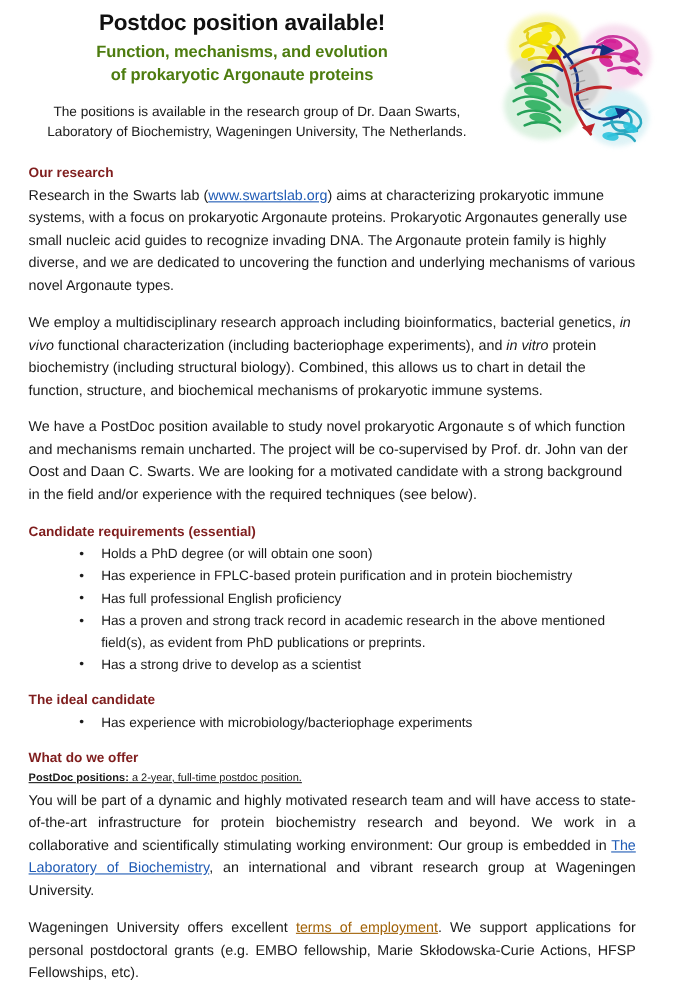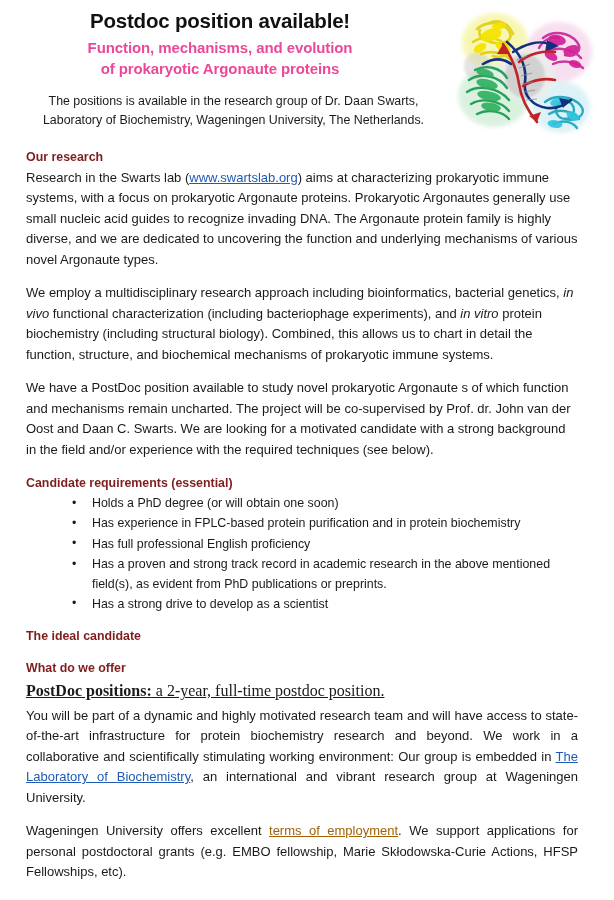--- a/index.html
+++ b/index.html
@@ -40,21 +40,21 @@
     font-weight: bold;
     letter-spacing: -0.2px;
     line-height: 1.25;
     margin: 0 0 3px 0;
     color: #111111;
   }
   .subtitle-line {
     font-size: 15px;
     font-weight: bold;
     line-height: 1.42;
-    color: #ec4899;
+    color: #4d7c0f;
     letter-spacing: -0.1px;
   }
   .intro {
     margin-top: 13px;
     font-size: 12.4px;
     line-height: 1.55;
     color: #1a1a1a;
   }
   .intro-line { display: block; padding-left: 27px; }
 
@@ -122,25 +122,24 @@
   a.link-visited {
     color: #a16207;
   }
   .italic { font-style: italic; }
   .ul-line {
     text-decoration: underline;
   }
   .bold { font-weight: bold; }
 
   .offer-line {
-    font-size: 16px;
+    font-size: 10px;
     line-height: 1.58;
     margin: 0 0 2px 0;
     color: #1a1a1a;
-    font-family: Liberation Serif, serif;
   }
 </style>
 </head>
 <body>
 
 <div class="page">
 
   <div class="header">
 
     <div class="header-text">
@@ -275,20 +274,21 @@
     <ul class="bullets">
       <li>Holds a PhD degree (or will obtain one soon)</li>
       <li>Has experience in FPLC-based protein purification and in protein biochemistry</li>
       <li>Has full professional English proficiency</li>
       <li>Has a proven and strong track record in academic research in the above mentioned field(s), as evident from PhD publications or preprints.</li>
       <li>Has a strong drive to develop as a scientist</li>
     </ul>
 
     <div class="sec-heading">The ideal candidate</div>
     <ul class="bullets">
+      <li>Has experience with microbiology/bacteriophage experiments</li>
     </ul>
 
     <div class="sec-heading">What do we offer</div>
     <div class="offer-line ul-line"><span class="bold">PostDoc positions:</span><span> a 2-year, full-time postdoc position.</span></div>
 
     <p class="para justify"><span>You will be part of a dynamic and highly motivated research team and will have access to state-of-the-art infrastructure for protein biochemistry research and beyond. We work in a collaborative and scientifically stimulating working environment: Our group is embedded in </span><a class="link" href="#">The Laboratory of Biochemistry</a><span>, an international and vibrant research group at Wageningen University.</span></p>
 
     <p class="para justify"><span>Wageningen University offers excellent </span><a class="link-visited" href="#">terms of employment</a><span>. We support applications for personal postdoctoral grants (e.g. EMBO fellowship, Marie Skłodowska-Curie Actions, HFSP Fellowships, etc).</span></p>
 
     <div class="sec-heading">How and when to apply</div>

